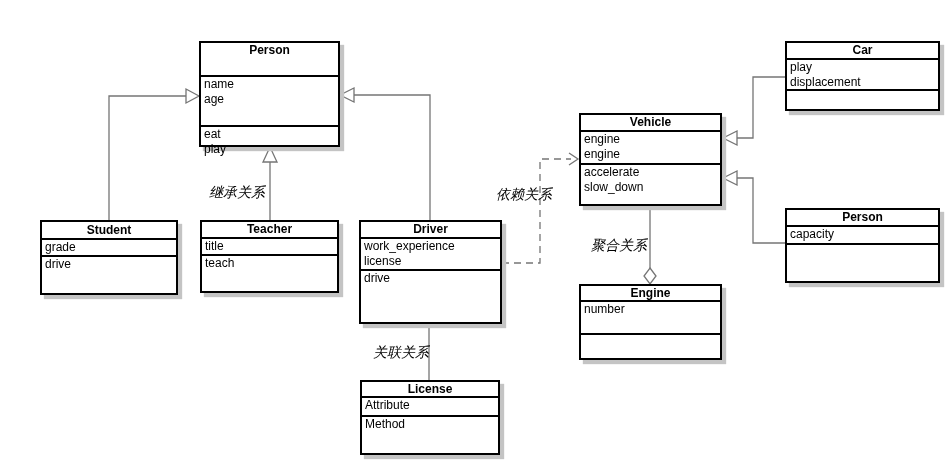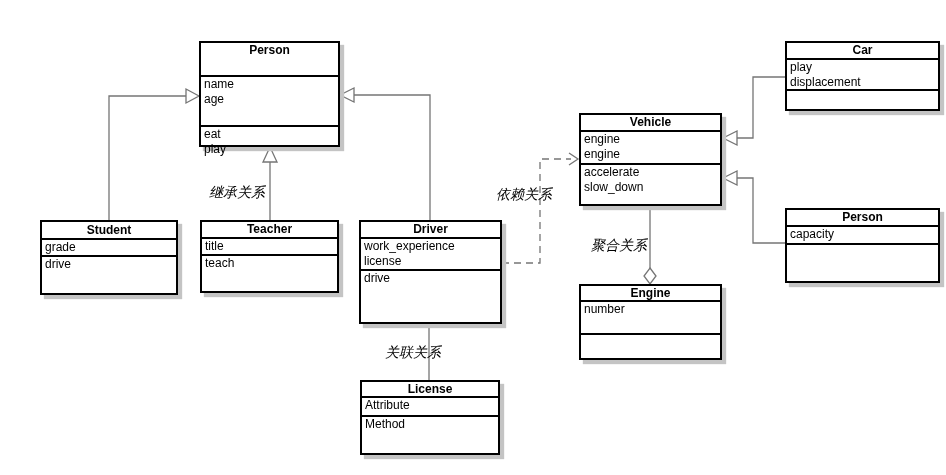--- a/index.html
+++ b/index.html
@@ -150,15 +150,15 @@
     <div class="c-title" style="height:15px;line-height:15px">Person</div>
     <div class="c-attrs" style="height:18px">
       <div class="member">capacity</div>
     </div>
     <div class="c-methods" style="height:38px"></div>
   </div>
 
   <div class="rel-label" style="left:209px;top:185px">继承关系</div>
   <div class="rel-label" style="left:496px;top:187px">依赖关系</div>
   <div class="rel-label" style="left:591px;top:238px">聚合关系</div>
-  <div class="rel-label" style="left:385px;top:345px">关联关系</div>
+  <div class="rel-label" style="left:373px;top:345px">关联关系</div>
 
 </div>
 
 </body></html>

